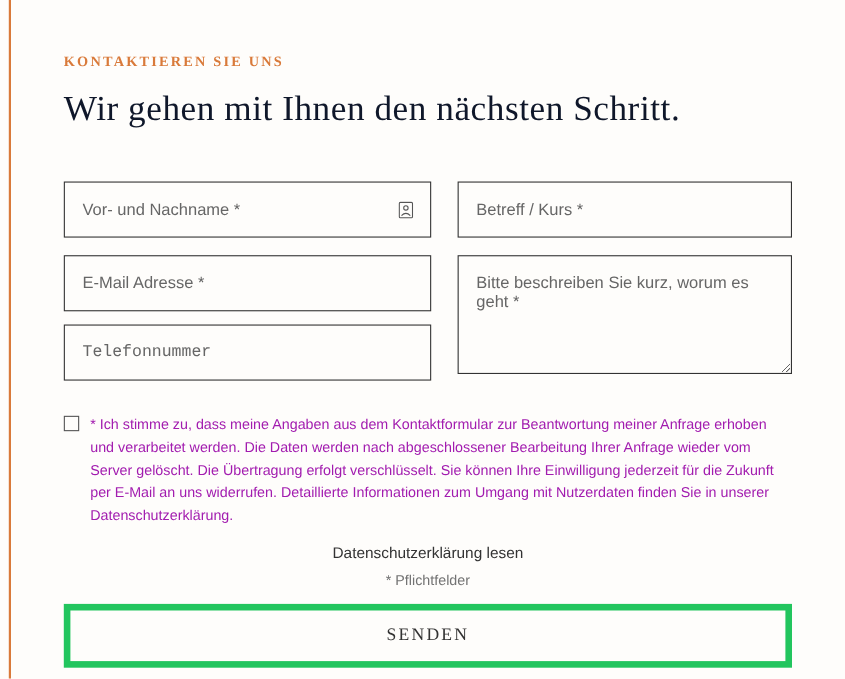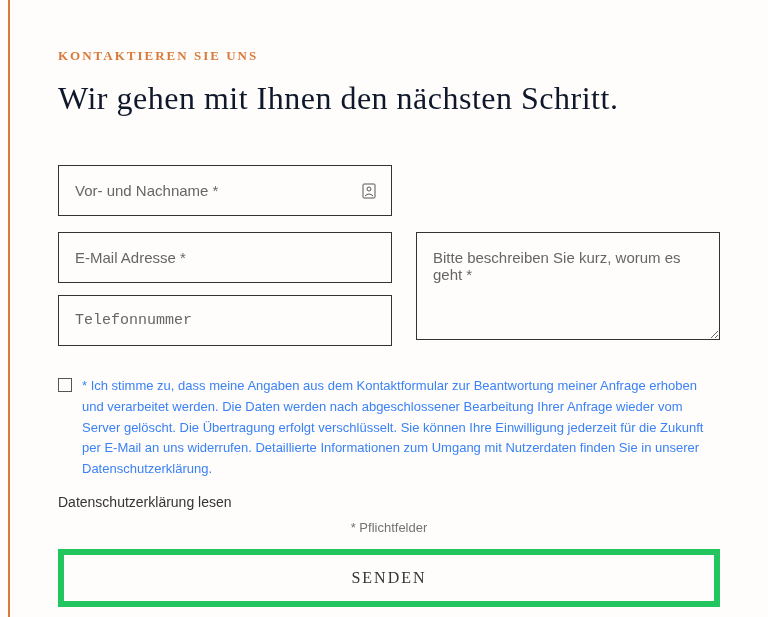--- a/index.html
+++ b/index.html
@@ -81,41 +81,41 @@
       top: 50%;
       transform: translateY(-50%);
       width: 14px;
       height: 16px;
       pointer-events: none;
     }
     .consent-block {
       margin-top: 18px;
       font-family: Arial, sans-serif;
       font-size: 13px;
-      color: #3b82f6;
+      color: #a21caf;
       line-height: 1.6;
     }
     .consent-row {
       display: flex;
       align-items: flex-start;
       gap: 10px;
     }
     .checkbox {
       width: 14px;
       height: 14px;
       border: 1px solid #555;
       flex-shrink: 0;
       margin-top: 2px;
       cursor: pointer;
     }
     .consent-text {
       flex: 1;
     }
     .privacy-link {
-      text-align: left;
+      text-align: center;
       margin-top: 14px;
       font-family: Arial, sans-serif;
       font-size: 14px;
       color: #333;
       cursor: pointer;
     }
     .required-note {
       text-align: center;
       margin-top: 10px;
       font-family: Liberation Sans, sans-serif;
@@ -148,20 +148,23 @@
         <input type="text" class="input-field" style="margin-bottom: 0px;" placeholder="Vor- und Nachname *">
         <span class="contact-icon">
           <svg viewBox="0 0 14 16" width="14" height="16">
             <rect x="1" y="1" width="12" height="14" rx="1" fill="none" stroke="#555" stroke-width="1"></rect>
             <circle cx="7" cy="6" r="2" fill="none" stroke="#555" stroke-width="1"></circle>
             <path d="M3 13 Q7 9 11 13" fill="none" stroke="#555" stroke-width="1"></path>
           </svg>
         </span>
       </div>
     </div>
+    <div class="form-col-right">
+      <input type="text" class="input-field" style="margin-bottom: 0px;" placeholder="Betreff / Kurs *">
+    </div>
   </div>
 
   <div class="form-row" style="margin-top:16px">
     <div class="form-col-left">
       <input type="text" class="input-field" placeholder="E-Mail Adresse *" style="">
       <input type="text" class="input-field" style="margin-bottom: 12px; font-family: Liberation Mono, monospace;" placeholder="Telefonnummer">
     </div>
     <div class="form-col-right">
       <textarea class="textarea-field" placeholder="Bitte beschreiben Sie kurz, worum es geht *" style=""></textarea>
     </div>

